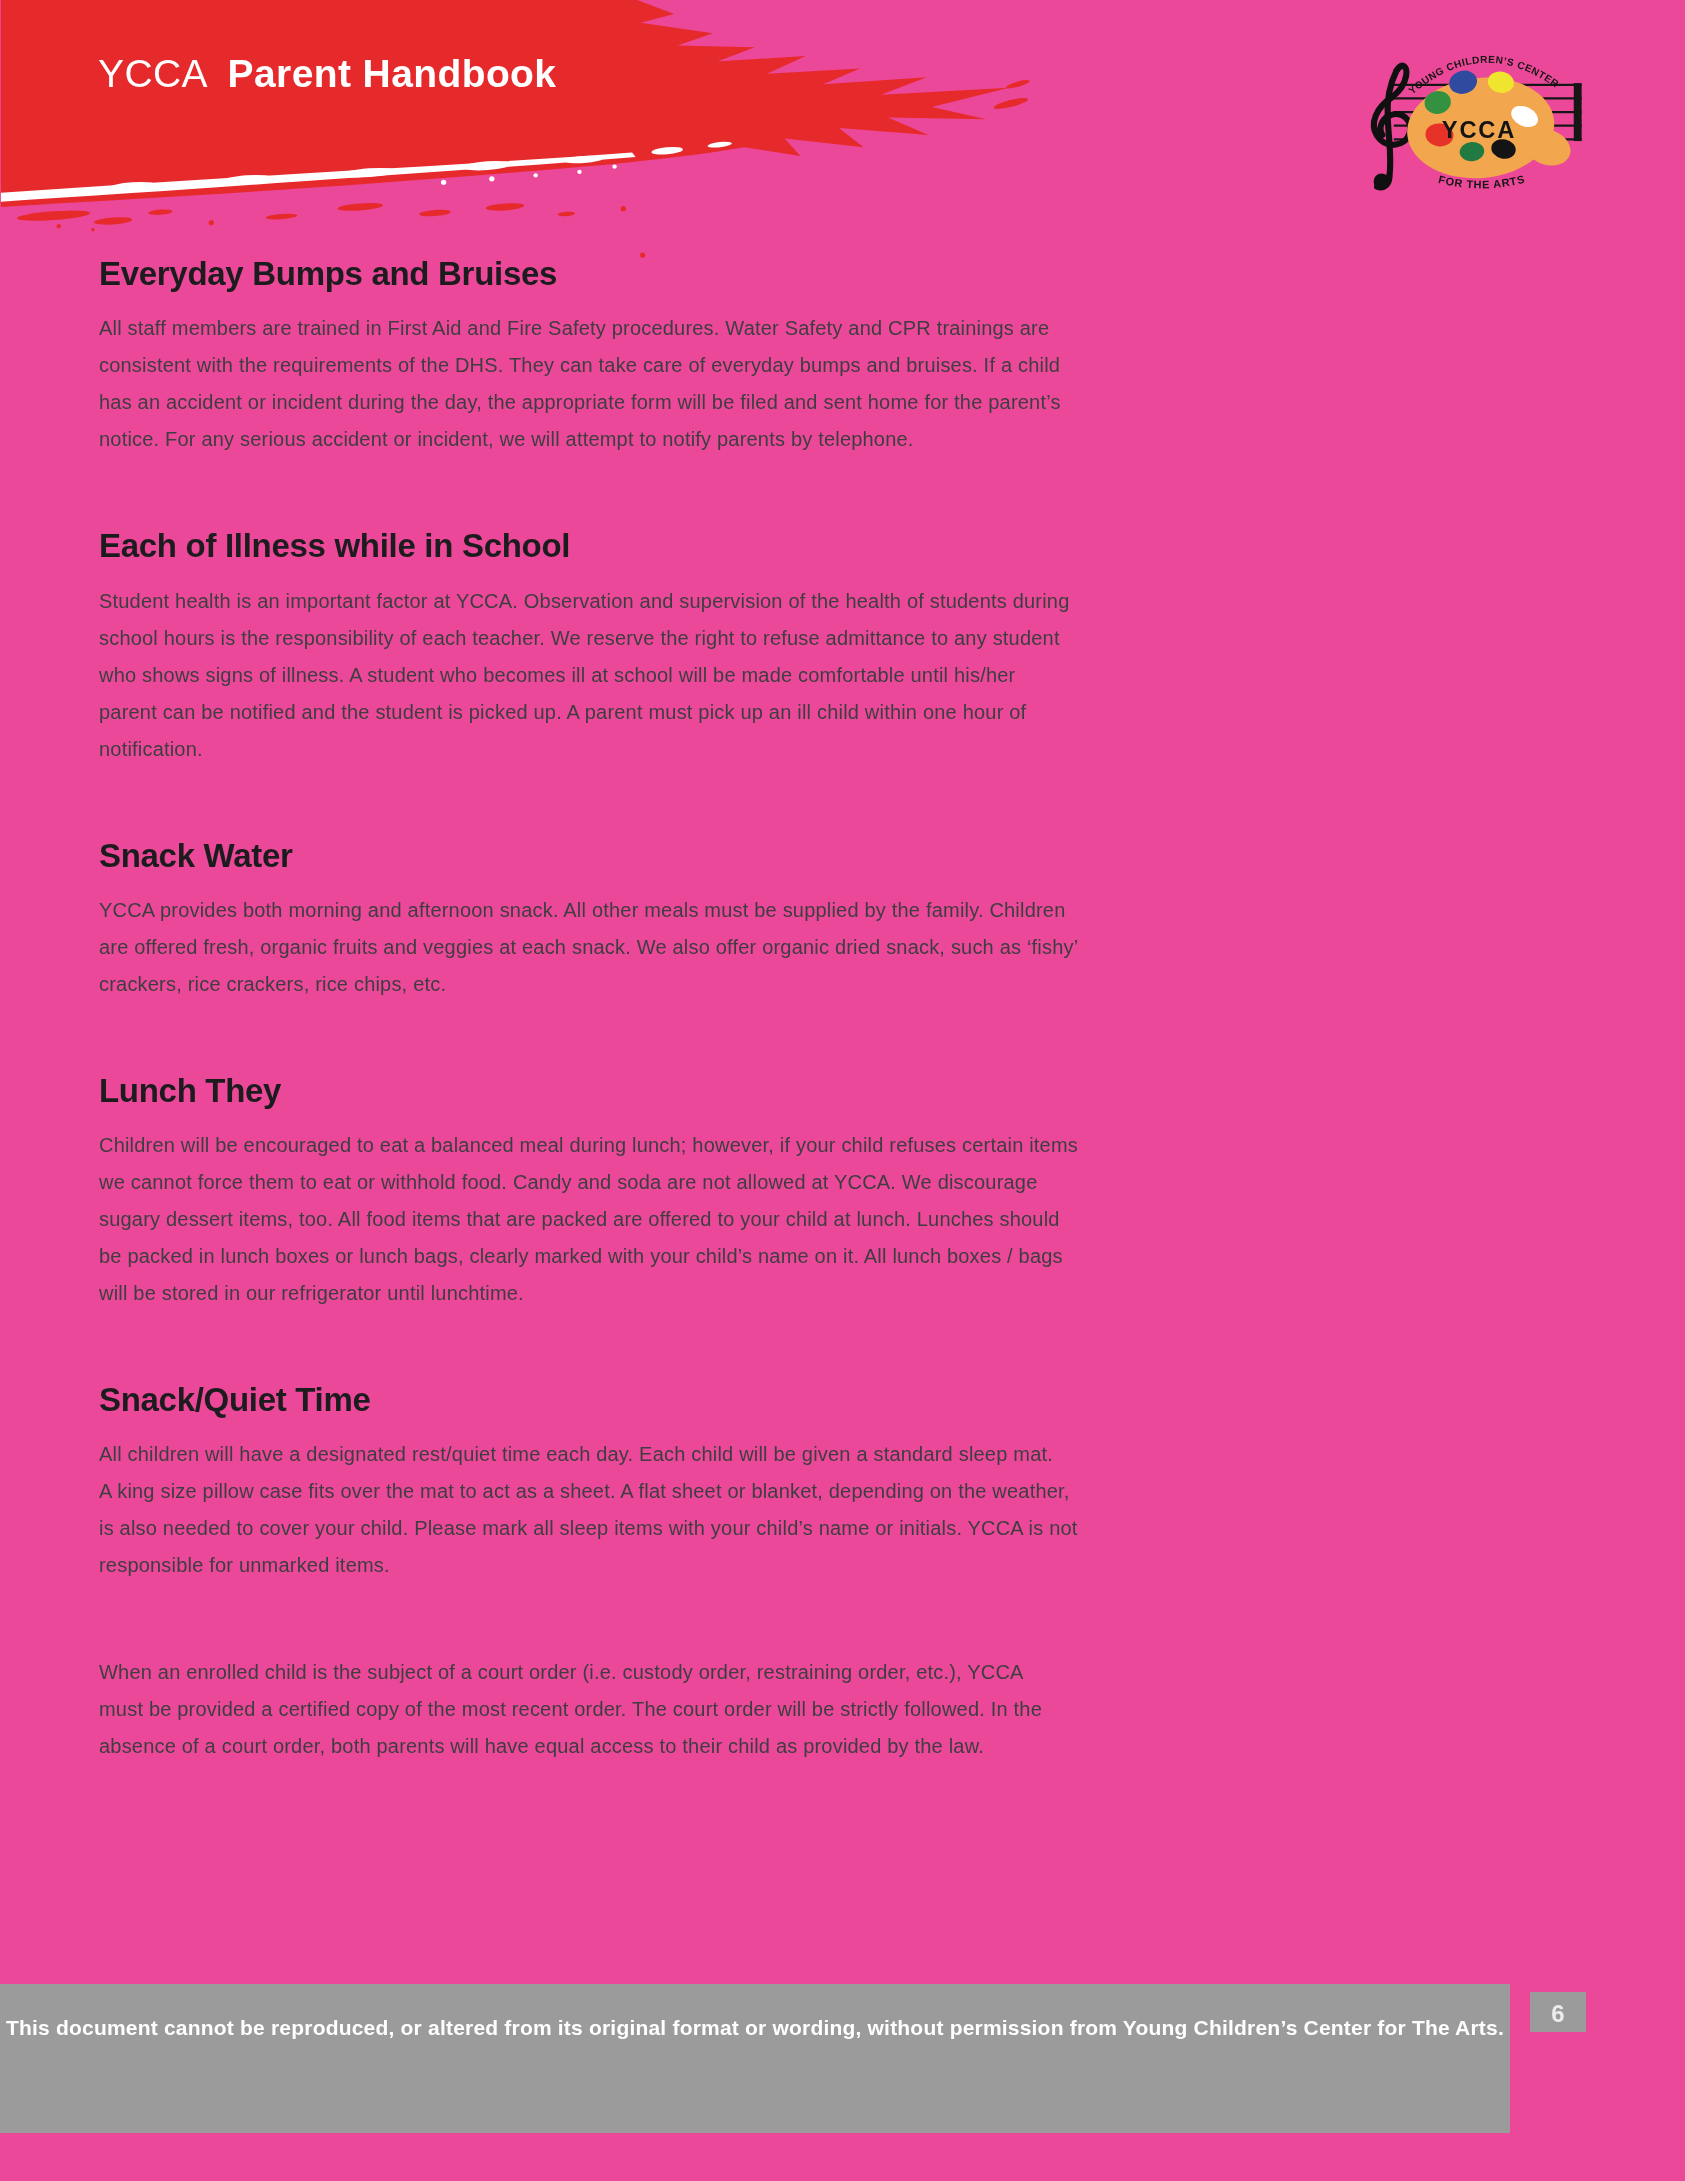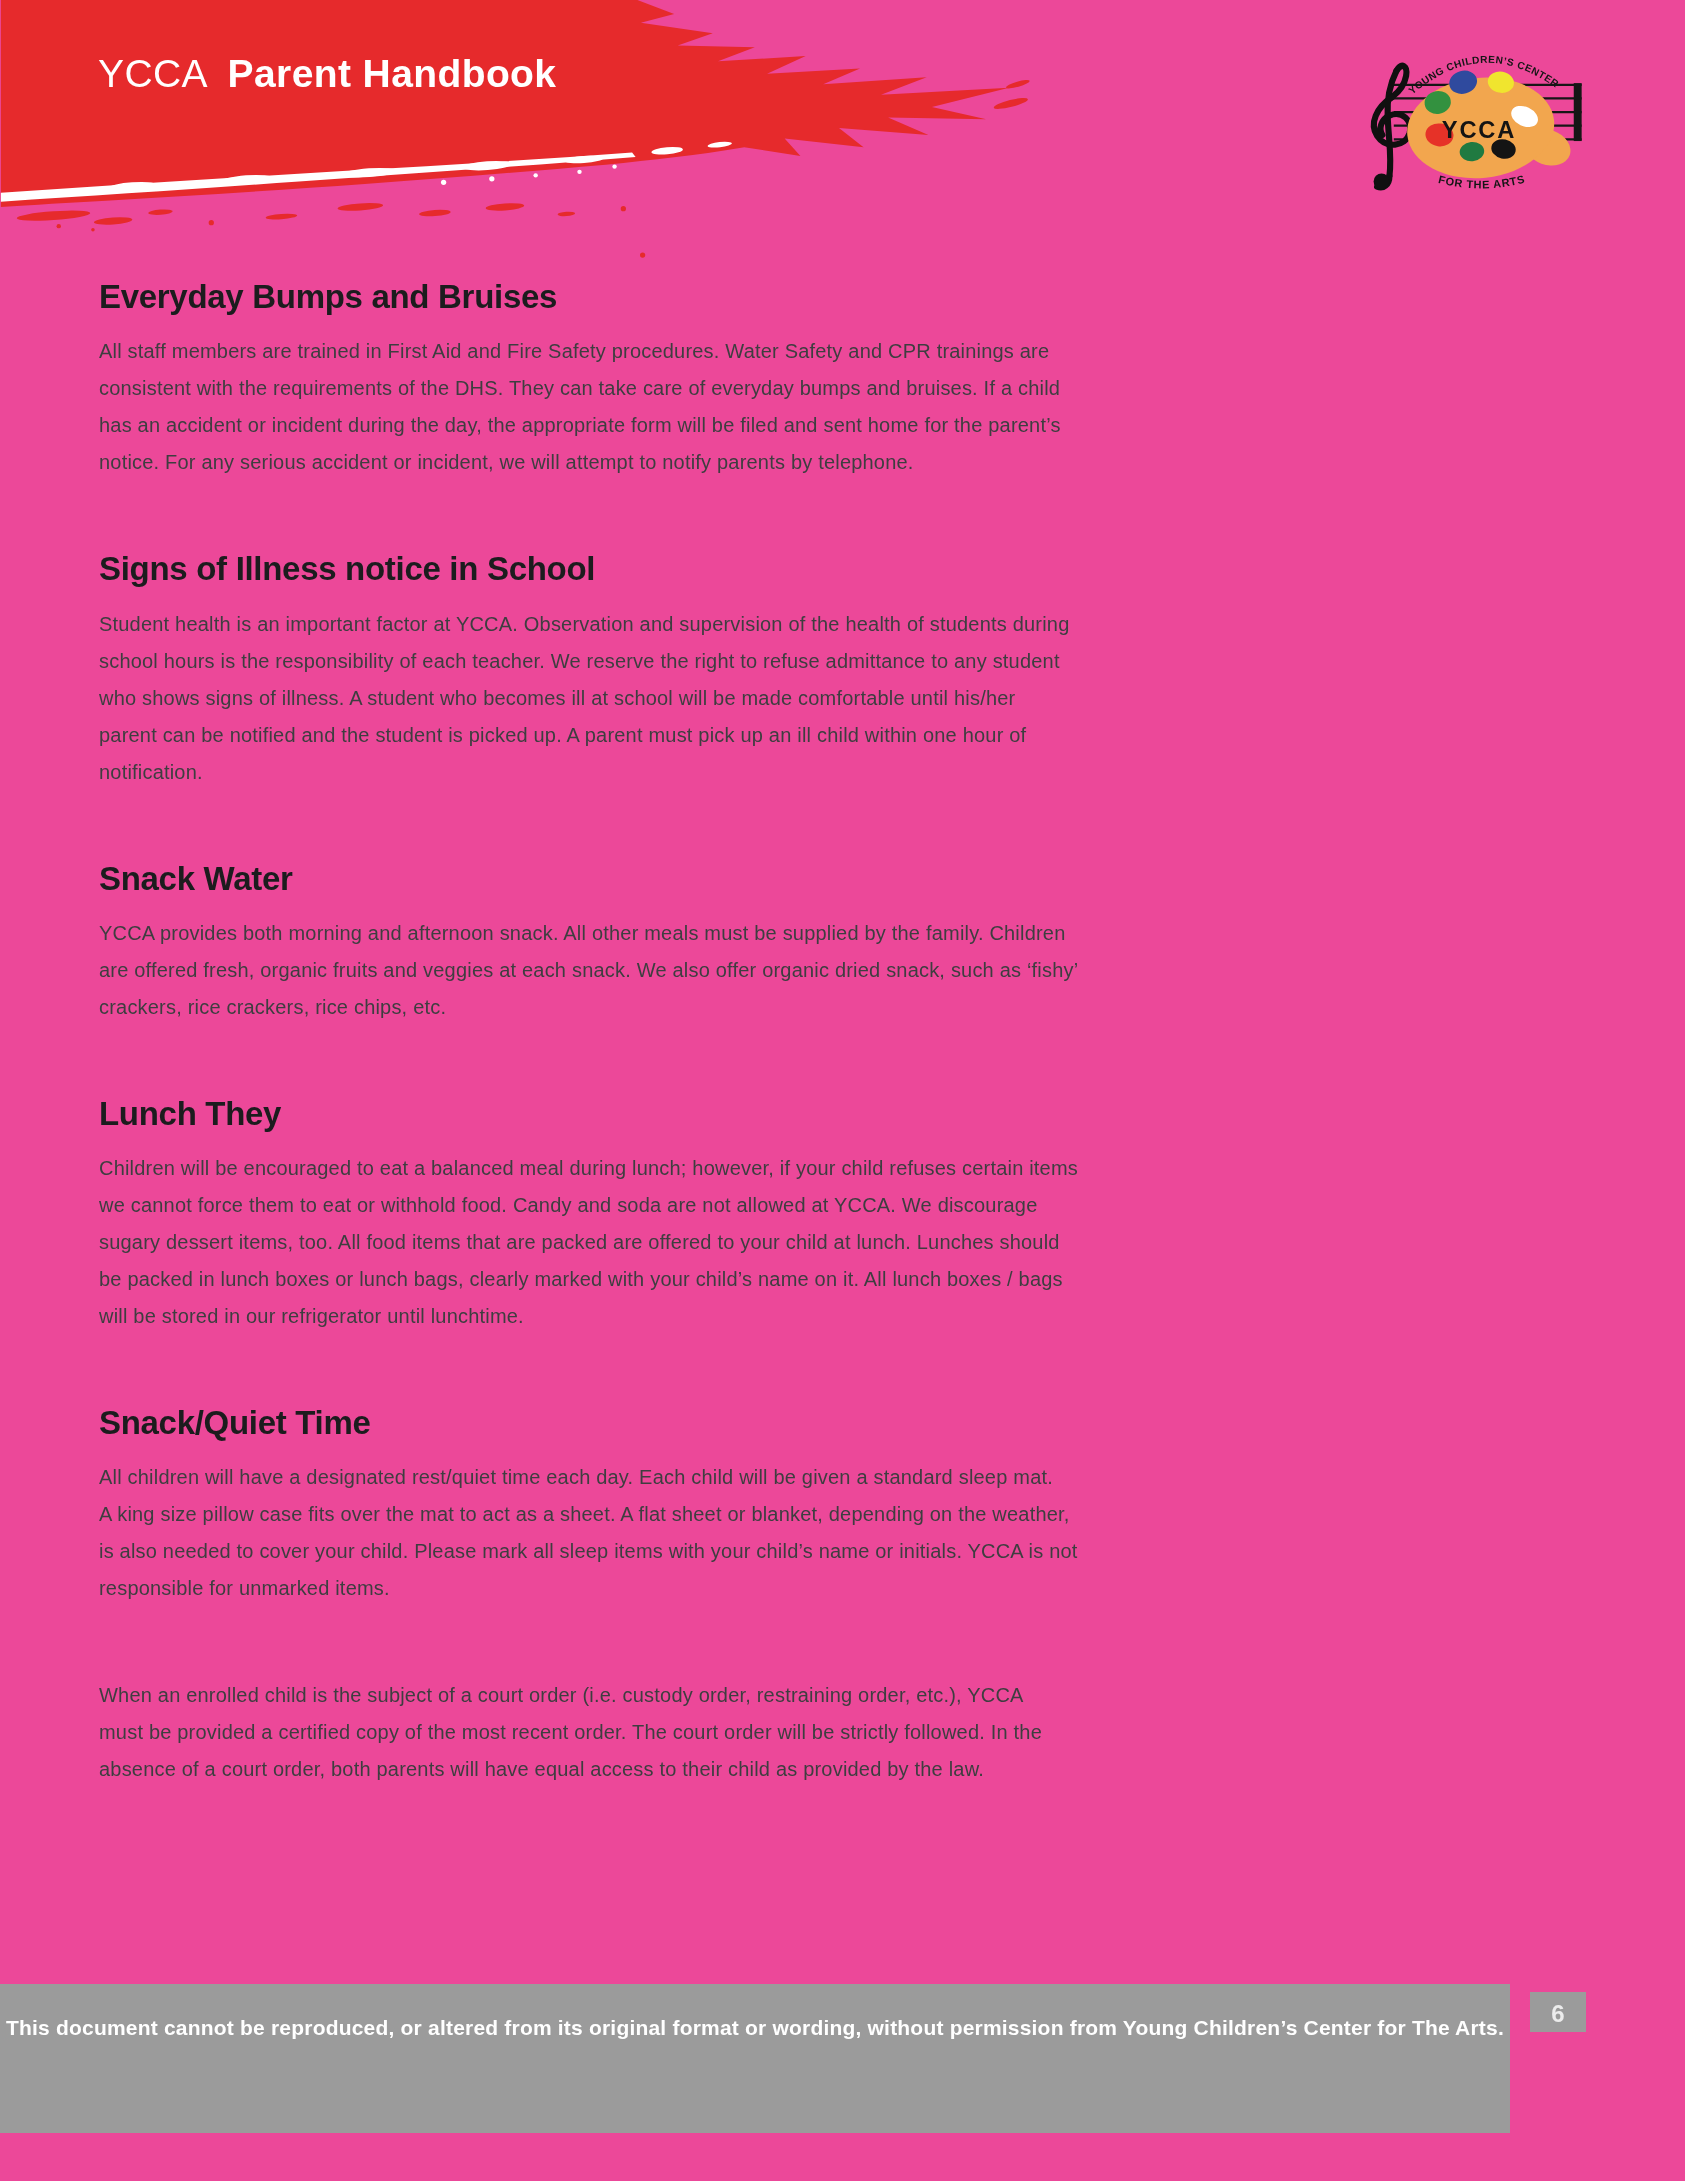--- a/index.html
+++ b/index.html
@@ -14,21 +14,21 @@
   .banner-title .t-reg  { font-weight:400; }
   .banner-title .t-bold { font-weight:800; margin-left:10.5px; }
 
   .logo-box { position:absolute; left:1299px; top:17.6px; width:316px; height:211px; }
   .logo-box svg { width:100%; height:100%; display:block; }
   .logo-arc   { font-weight:700; font-size:11.5px; letter-spacing:0.6px; fill:#151515; }
   .logo-arc-b { font-weight:700; font-size:12.5px; letter-spacing:0.8px; fill:#151515; }
   .logo-ycca  { font-weight:700; font-size:27px; letter-spacing:2px; fill:#141414; }
 
   
-  main { position:absolute; left:99px; top:279px; width:1492px; }
+  main { position:absolute; left:99px; top:256px; width:1492px; }
   section { margin-bottom:70px; }
   section h2 { font-size:33px; line-height:35px; font-weight:800; letter-spacing:-0.3px;
                color:#1c1c1e; margin-bottom:19.3px; }
   section p  { font-size:20px; line-height:37px; font-weight:400; letter-spacing:0.2px;
                color:#3e3e40; white-space:pre-line; }
 
   
   .page-tab { position:absolute; left:1530px; top:1992px; width:56px; height:40px;
               background:#9b9b9b; text-align:center; }
   .page-tab span { display:inline-block; line-height:44px; font-size:24px; font-weight:700;
@@ -139,21 +139,21 @@
 
   <main>
     <section>
       <h2>Everyday Bumps and Bruises</h2>
       <p>All staff members are trained in First Aid and Fire Safety procedures. Water Safety and CPR trainings are
 consistent with the requirements of the DHS. They can take care of everyday bumps and bruises. If a child
 has an accident or incident during the day, the appropriate form will be filed and sent home for the parent’s
 notice. For any serious accident or incident, we will attempt to notify parents by telephone.</p>
     </section>
     <section>
-      <h2>Signs of Illness notice in School</h2>
+      <h2>Each of Illness while in School</h2>
       <p>Student health is an important factor at YCCA. Observation and supervision of the health of students during
 school hours is the responsibility of each teacher. We reserve the right to refuse admittance to any student
 who shows signs of illness. A student who becomes ill at school will be made comfortable until his/her
 parent can be notified and the student is picked up. A parent must pick up an ill child within one hour of
 notification.</p>
     </section>
     <section>
       <h2>Snack Water</h2>
       <p>YCCA provides both morning and afternoon snack. All other meals must be supplied by the family. Children
 are offered fresh, organic fruits and veggies at each snack. We also offer organic dried snack, such as ‘fishy’

